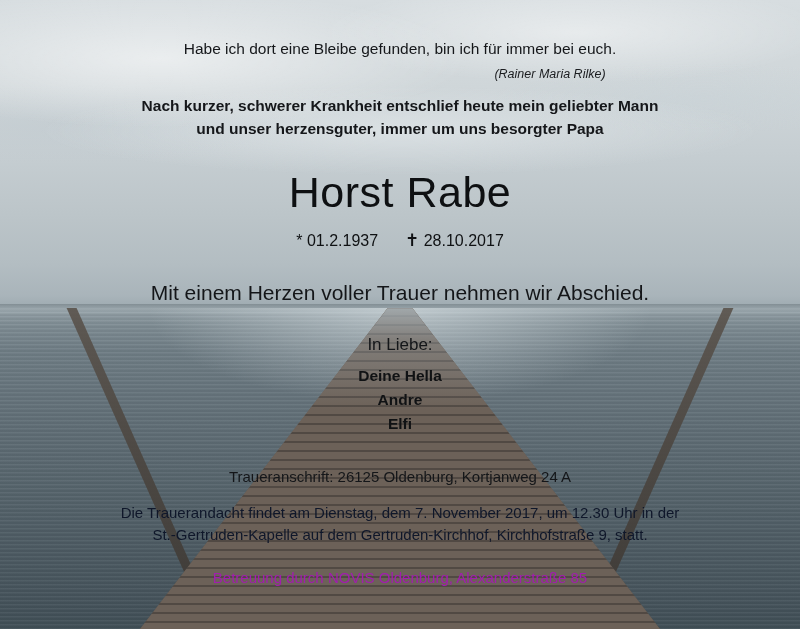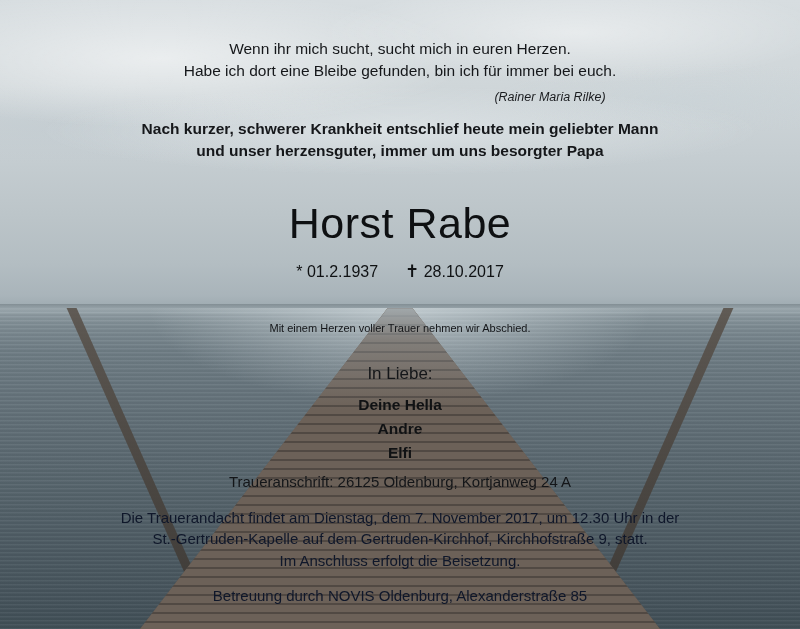--- a/index.html
+++ b/index.html
@@ -140,65 +140,65 @@
     color: #1b1d20;
   }
   .intro {
     margin-top: 14px;
     font-size: 15.5px;
     line-height: 1.45;
     color: #15171a;
     font-weight: bold;
   }
   .name {
-    margin-top: 36px;
+    margin-top: 28px;
     font-size: 43px;
     font-weight: 400;
     letter-spacing: 0.5px;
     color: #0e1012;
   }
   .dates {
     margin-top: 13px;
     font-size: 16px;
     color: #0f1113;
   }
   .dates .dagger { font-size: 17px; }
   .dates .gap { display: inline-block; width: 18px; }
   .farewell {
-    margin-top: 40px;
-    font-size: 11px;
+    margin-top: 30px;
+    font-size: 21px;
     color: #141619;
   }
   .inlove-label {
     margin-top: 30px;
     font-size: 17px;
     color: #141619;
   }
   .family {
     margin-top: 9px;
     font-size: 15.5px;
     font-weight: bold;
     line-height: 1.55;
     color: #101214;
   }
   .address {
-    margin-top: 8px;
+    margin-top: 32px;
     font-size: 15px;
     color: #141619;
   }
   .service {
     margin-top: 17px;
     font-size: 15px;
     line-height: 1.42;
     color: #0f172a;
   }
   .care {
-    margin-top: 16px;
+    margin-top: 24px;
     font-size: 15px;
-    color: #0f172a;
+    color: #a21caf;
   }
   .line { display: block; }
 </style>
 </head>
 <body>
 
 <div class="obituary">
 
   <div class="bg"></div>
   <div class="clouds"></div>
@@ -208,21 +208,20 @@
 
   <div class="pier">
     <div class="pier-rail-l"></div>
     <div class="pier-rail-r"></div>
     <div class="pier-deck"></div>
   </div>
 
   <div class="content">
 
     <div class="verse">
-      <span class="line">Wenn ihr mich sucht, sucht mich in euren Herzen.</span>
       <span class="line">Habe ich dort eine Bleibe gefunden, bin ich für immer bei euch.</span>
     </div>
     <div class="verse-attr">(Rainer Maria Rilke)</div>
 
     <div class="intro">
       <span class="line">Nach kurzer, schwerer Krankheit entschlief heute mein geliebter Mann</span>
       <span class="line">und unser herzensguter, immer um uns besorgter Papa</span>
     </div>
 
     <div class="name">Horst Rabe</div>
@@ -243,19 +242,18 @@
       <span class="line">Deine Hella</span>
       <span class="line">Andre</span>
       <span class="line">Elfi</span>
     </div>
 
     <div class="address">Traueranschrift: 26125 Oldenburg, Kortjanweg 24 A</div>
 
     <div class="service">
       <span class="line">Die Trauerandacht findet am Dienstag, dem 7. November 2017, um 12.30 Uhr in der</span>
       <span class="line">St.-Gertruden-Kapelle auf dem Gertruden-Kirchhof, Kirchhofstraße 9, statt.</span>
-      <span class="line">Im Anschluss erfolgt die Beisetzung.</span>
     </div>
 
     <div class="care">Betreuung durch NOVIS Oldenburg, Alexanderstraße 85</div>
 
   </div>
 </div>
 
 </body></html>

